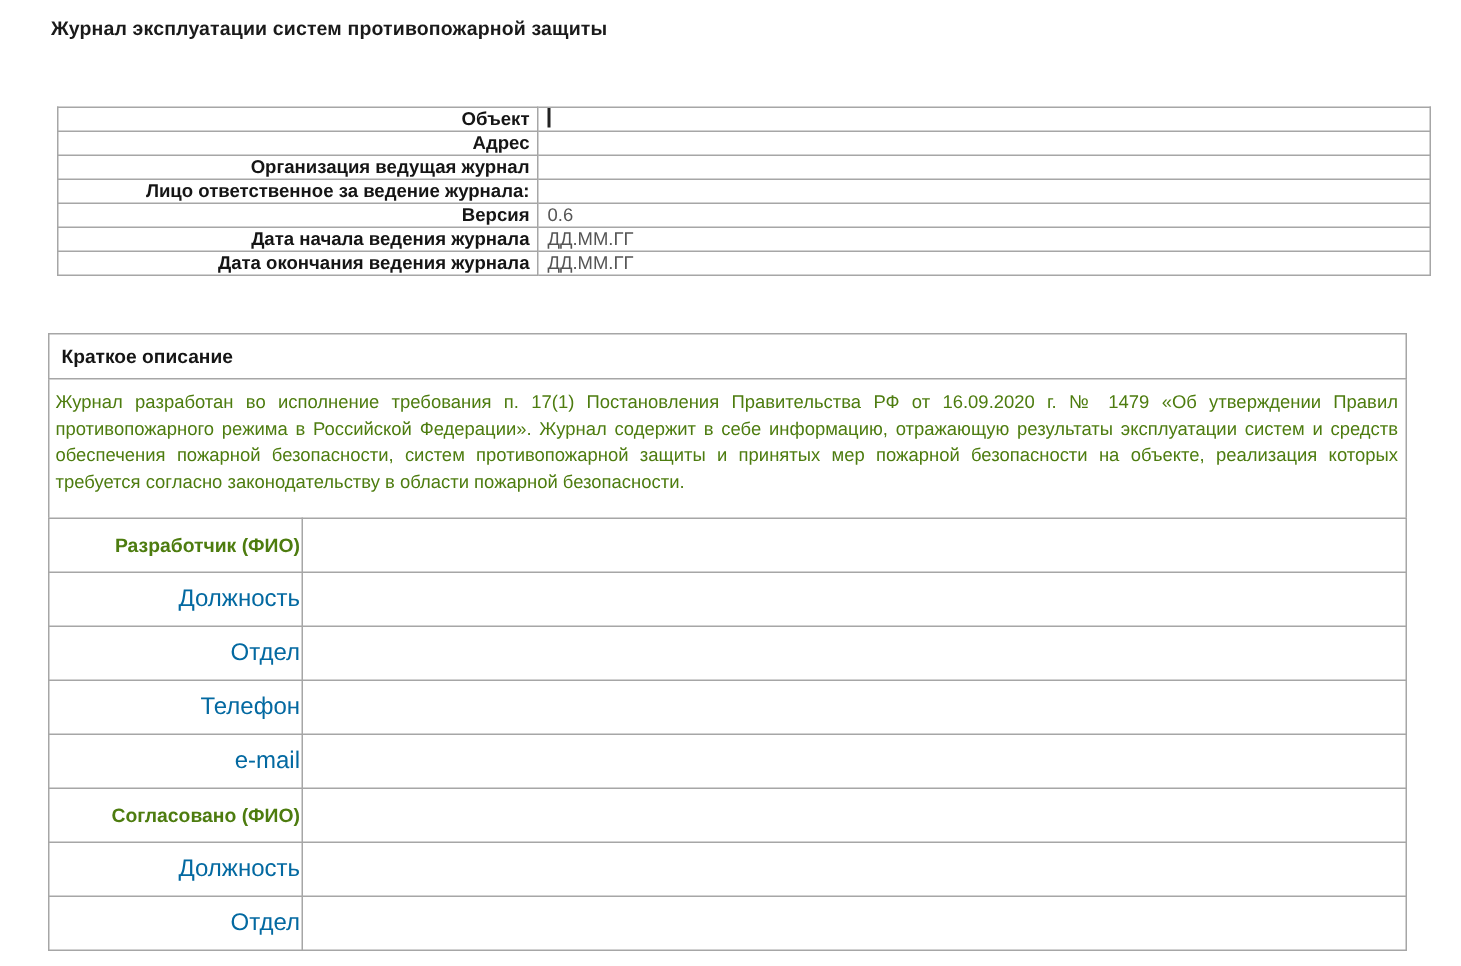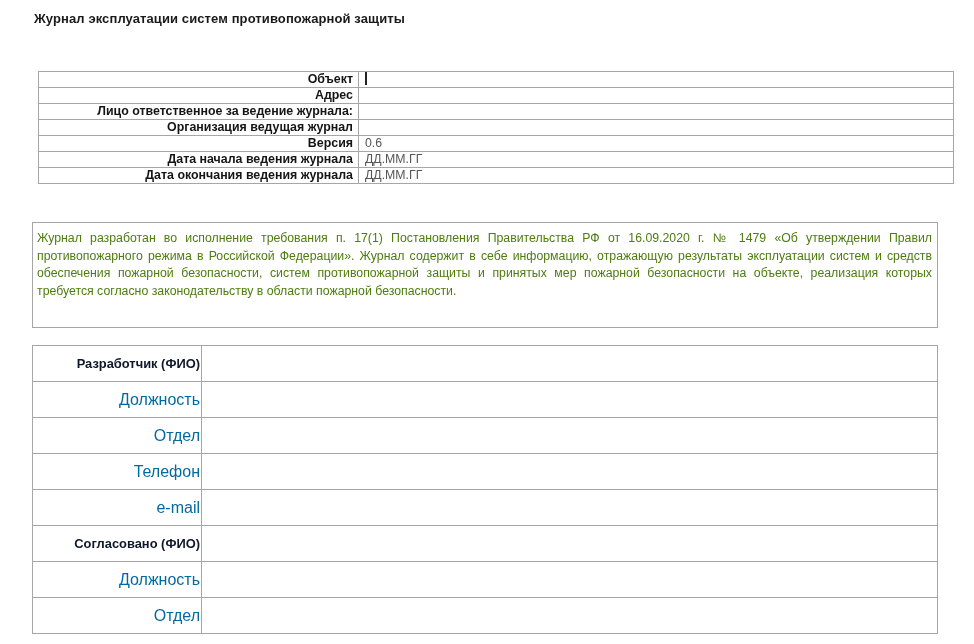--- a/index.html
+++ b/index.html
@@ -115,21 +115,21 @@
     width: 163px;
     text-align: right;
     font-size: 16px;
     color: #0369a1;
     padding: 0 1px 0 4px;
     line-height: 18px;
     white-space: nowrap;
   }
   .people-table td.label.strong {
     font-weight: bold;
-    color: #0f172a;
+    color: #4d7c0f;
     font-size: 12.9px;
   }
   .people-table td.value {
     font-size: 12.4px;
     color: #444444;
     padding: 0 4px 0 6px;
   }
 </style>
 </head>
 <body>
@@ -143,26 +143,26 @@
       <td class="label">Объект</td>
       <td class="value"><span class="caret"></span><span></span></td>
     </tr>
 
     <tr>
       <td class="label">Адрес</td>
       <td class="value"></td>
     </tr>
 
     <tr>
+      <td class="label">Организация ведущая журнал</td>
+      <td class="value"></td>
+    </tr>
+
+    <tr>
       <td class="label">Лицо ответственное за ведение журнала:</td>
-      <td class="value"></td>
-    </tr>
-
-    <tr>
-      <td class="label">Организация ведущая журнал</td>
       <td class="value"></td>
     </tr>
 
     <tr>
       <td class="label">Версия</td>
       <td class="value">0.6</td>
     </tr>
 
     <tr>
       <td class="label">Дата начала ведения журнала</td>
@@ -173,20 +173,23 @@
       <td class="label">Дата окончания ведения журнала</td>
       <td class="value">ДД.ММ.ГГ</td>
     </tr>
 
   </tbody>
 </table>
 
 <table class="desc-table">
   <tbody>
     <tr>
+      <td class="desc-head">Краткое описание</td>
+    </tr>
+    <tr>
       <td class="desc-body">Журнал разработан во исполнение требования п. 17(1) Постановления Правительства РФ от 16.09.2020 г. № 1479 «Об утверждении Правил противопожарного режима в Российской Федерации». Журнал содержит в себе информацию, отражающую результаты эксплуатации систем и средств обеспечения пожарной безопасности, систем противопожарной защиты и принятых мер пожарной безопасности на объекте, реализация которых требуется согласно законодательству в области пожарной безопасности.</td>
     </tr>
   </tbody>
 </table>
 
 <table class="people-table">
   <tbody>
 
     <tr>
       <td class="label strong">Разработчик (ФИО)</td>

